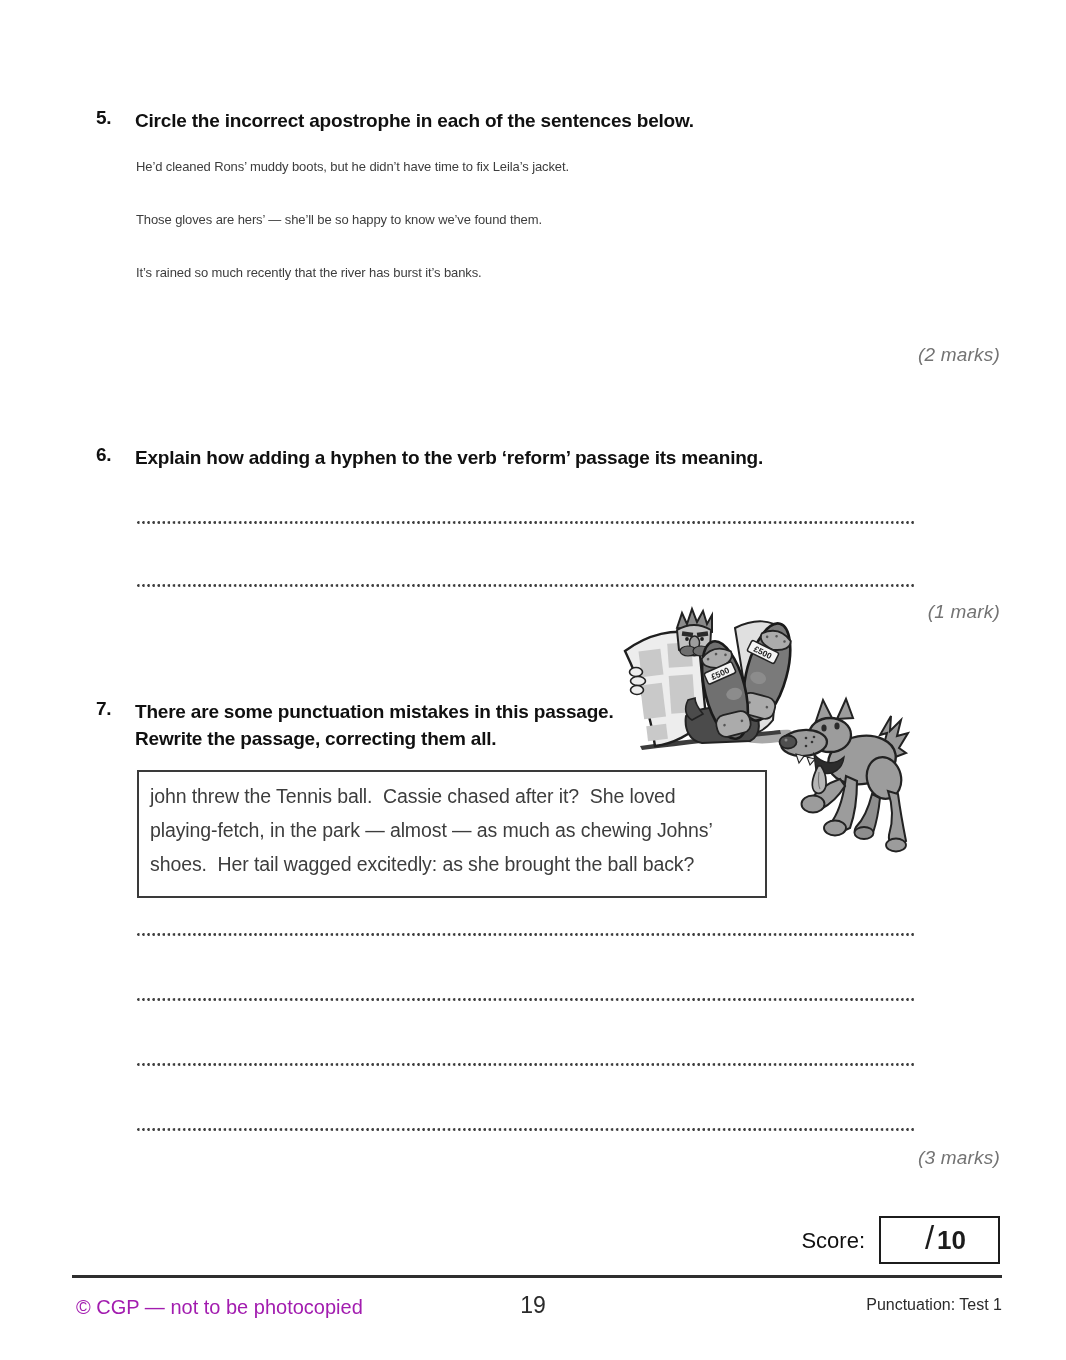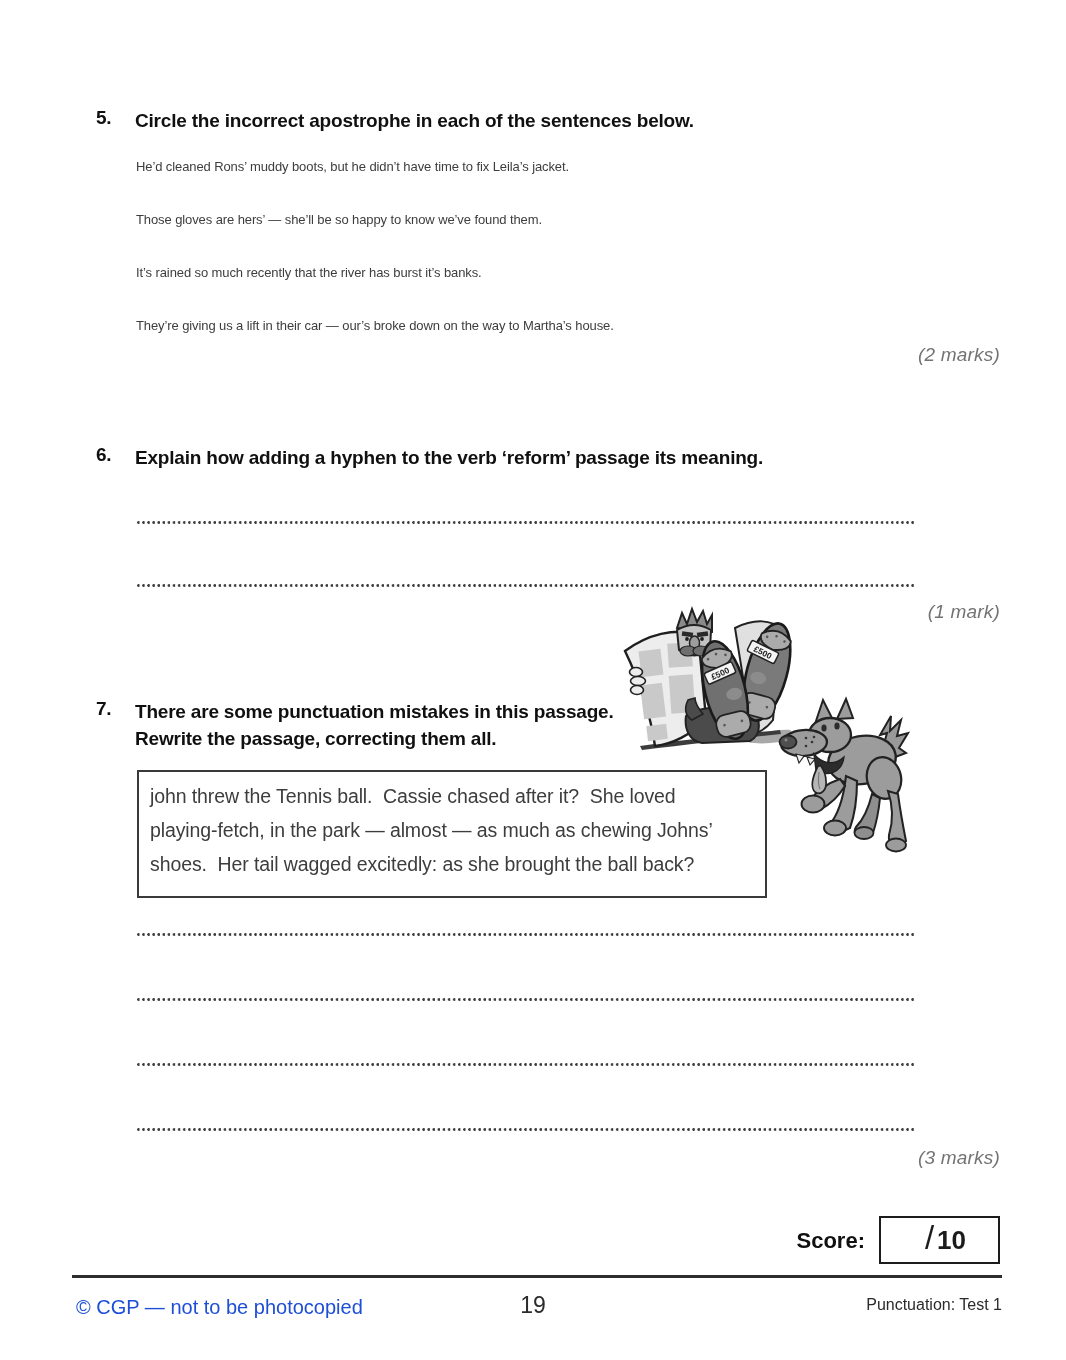--- a/index.html
+++ b/index.html
@@ -34,53 +34,52 @@
     position:absolute; left:137px; top:770px; width:630px; height:128px;
     border:2px solid #3a3a3a; box-sizing:border-box; background:#ffffff;
     padding:7px 0 0 11px;
   }
   .passage-line {
     font-size:19.5px; color:#3d3d3d; line-height:34px; white-space:pre;
     letter-spacing:-0.1px;
   }
   .illustration { position:absolute; left:600px; top:588px; width:350px; height:310px; }
   .score-label {
-    position:absolute; right:201px; top:1228px; font-weight:700; font-size:22px;
+    position:absolute; right:201px; top:1228px; font-weight:400; font-size:22px;
     color:#101010;
     text-align:center;
   }
   .score-box {
     position:absolute; left:879px; top:1216px; width:121px; height:48px;
     border:2.5px solid #1c1c1c; box-sizing:border-box; background:#fff;
     display:flex; align-items:center; justify-content:flex-end;
     padding-right:32px;
   }
   .score-slash { font-size:33px; font-weight:400; color:#1c1c1c; transform:translateY(-2px); margin-right:3px; }
   .score-total { font-size:26px; font-weight:700; color:#1c1c1c; }
   .footer-rule {
     position:absolute; left:72px; top:1275px; width:930px; height:3px;
     background:#2e2e2e;
   }
-  .footer-left  { position:absolute; left:76px;  top:1296px; font-size:20px; color:#1d4ed8; }
+  .footer-left  { position:absolute; left:76px;  top:1296px; font-size:20px; color:#a21caf; }
   .footer-page  { position:absolute; left:0; right:0; top:1292px; text-align:center; font-size:23px; color:#2b2b2b; }
   .footer-right { position:absolute; right:64px; top:1296px; font-size:16px; color:#2b2b2b; text-align:right; }
 </style>
 </head>
 <body>
 
 <div class="page">
 
   <div class="qblock" style="left:96px; top:107px; width:860px;">
     <span class="qnum">5.</span>
     <span class="qprompt">Circle the incorrect apostrophe in each of the sentences below.</span>
   </div>
   <div class="sentence" style="top:159px;">He’d cleaned Rons’ muddy boots, but he didn’t have time to fix Leila’s jacket.</div>
   <div class="sentence" style="top:212px;">Those gloves are hers’ — she’ll be so happy to know we’ve found them.</div>
   <div class="sentence" style="top:265px;">It’s rained so much recently that the river has burst it’s banks.</div>
-  <div class="sentence" style="top:318px;">They’re giving us a lift in their car — our’s broke down on the way to Martha’s house.</div>
   <div class="marks" style="top:344px;">(2 marks)</div>
 
   <div class="qblock" style="left:96px; top:444px; width:860px;">
     <span class="qnum">6.</span>
     <span class="qprompt">Explain how adding a hyphen to the verb ‘reform’ passage its meaning.</span>
   </div>
   <div class="dotline" style="top:521px;"></div>
   <div class="dotline" style="top:584px;"></div>
   <div class="marks" style="top:601px;margin-left:13px;">(1 mark)</div>
 

